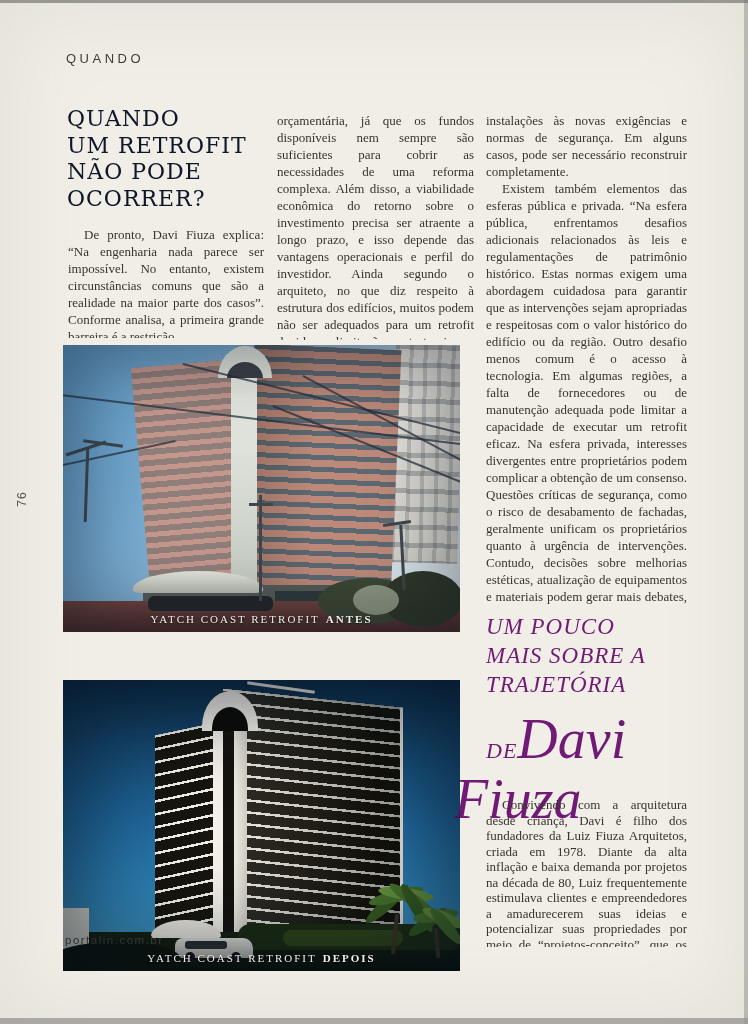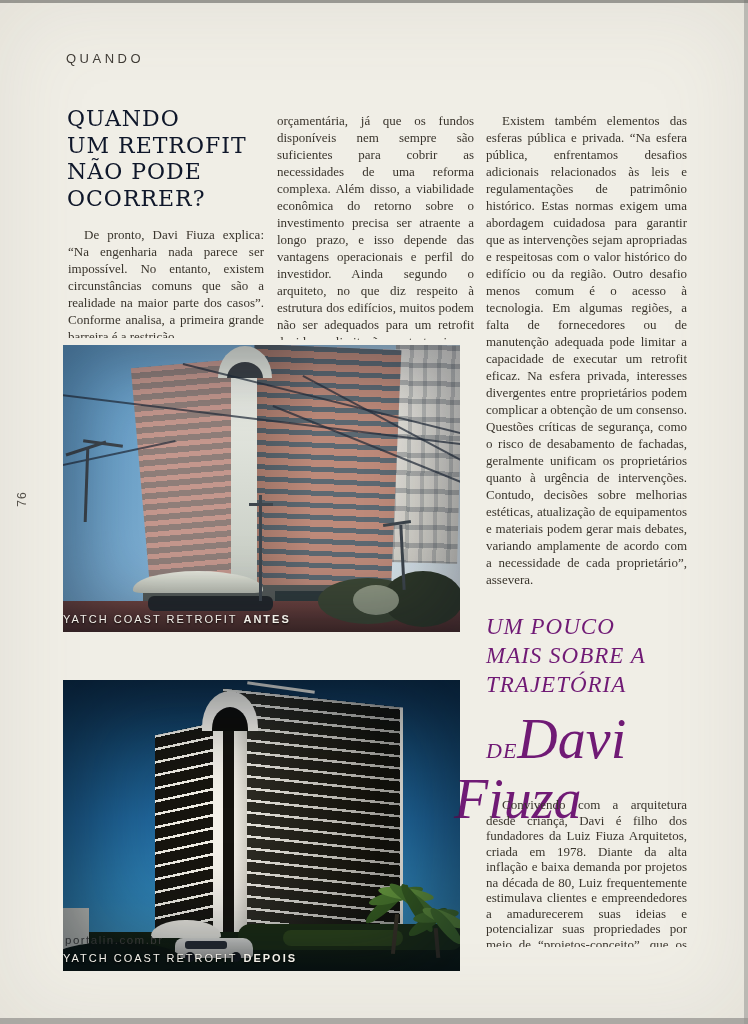--- a/index.html
+++ b/index.html
@@ -63,22 +63,22 @@
     position:absolute; left:65px; top:934px;
     font-family:"Liberation Sans", sans-serif; font-size:11.5px;
     letter-spacing:1.5px; color:#4c4842;
   }
   
   .photo { position:absolute; overflow:hidden; }
   .photo-before { left:63px; top:345px; width:397px; height:287px; }
   .photo-after  { left:63px; top:650px; width:397px; height:291px;margin-top:30px; }
   .abs { position:absolute; }
   .caption {
-    position:absolute; bottom:7px; left:0; width:100%; 
-    font-family:Liberation Sans, sans-serif; font-size:11px; letter-spacing:2px;
+    position:absolute; bottom:7px; left:0; width:100%; text-align:center;
+    font-family:Liberation Serif, serif; font-size:11px; letter-spacing:2px;
     color:#f2efe8; text-shadow:0 1px 2px rgba(0,0,0,.8); z-index:30;
   }
   .caption b { margin-left:6px; }
   .vignette { inset:0; z-index:25; pointer-events:none;
     box-shadow: inset 0 0 70px 18px rgba(12,18,30,.40); }
   
   .pb-sky { inset:0;
     background:
       radial-gradient(130% 90% at 88% 100%, rgba(236,241,241,.95) 0%, rgba(236,241,241,0) 55%),
       linear-gradient(115deg,#5c98c4 0%,#79abd0 32%,#a3c5dc 62%,#cfdfe8 92%); }
@@ -179,20 +179,21 @@
 
   <div class="col col1">
     <p class="ind">De pronto, Davi Fiuza explica: “Na engenharia nada parece ser impossível. No entanto, existem circunstâncias comuns que são a realidade na maior parte dos casos”. Conforme analisa, a primeira grande barreira é a restrição</p>
   </div>
 
   <div class="col col2">
     <p>orçamentária, já que os fundos disponíveis nem sempre são suficientes para cobrir as necessidades de uma reforma complexa. Além disso, a viabilidade econômica do retorno sobre o investimento precisa ser atraente a longo prazo, e isso depende das vantagens operacionais e perfil do investidor. Ainda segundo o arquiteto, no que diz respeito à estrutura dos edifícios, muitos podem não ser adequados para um retrofit devido a limitações estruturais ou problemas antigos, tornando inviável adaptar as</p>
   </div>
 
   <div class="col col3">
+    <p>instalações às novas exigências e normas de segurança. Em alguns casos, pode ser necessário reconstruir completamente.</p>
     <p class="ind">Existem também elementos das esferas pública e privada. “Na esfera pública, enfrentamos desafios adicionais relacionados às leis e regulamentações de patrimônio histórico. Estas normas exigem uma abordagem cuidadosa para garantir que as intervenções sejam apropriadas e respeitosas com o valor histórico do edifício ou da região. Outro desafio menos comum é o acesso à tecnologia. Em algumas regiões, a falta de fornecedores ou de manutenção adequada pode limitar a capacidade de executar um retrofit eficaz. Na esfera privada, interesses divergentes entre proprietários podem complicar a obtenção de um consenso. Questões críticas de segurança, como o risco de desabamento de fachadas, geralmente unificam os proprietários quanto à urgência de intervenções. Contudo, decisões sobre melhorias estéticas, atualização de equipamentos e materiais podem gerar mais debates, variando amplamente de acordo com a necessidade de cada proprietário”, assevera.</p>
   </div>
 
   <figure class="photo photo-before">
     <div class="abs pb-sky"></div>
     <div class="abs pb-bldg-r"></div>
     <div class="abs pb-face-l"></div>
     <div class="abs pb-face-f"></div>
     <div class="abs pb-core"></div>
     <div class="abs pb-arch"></div>

